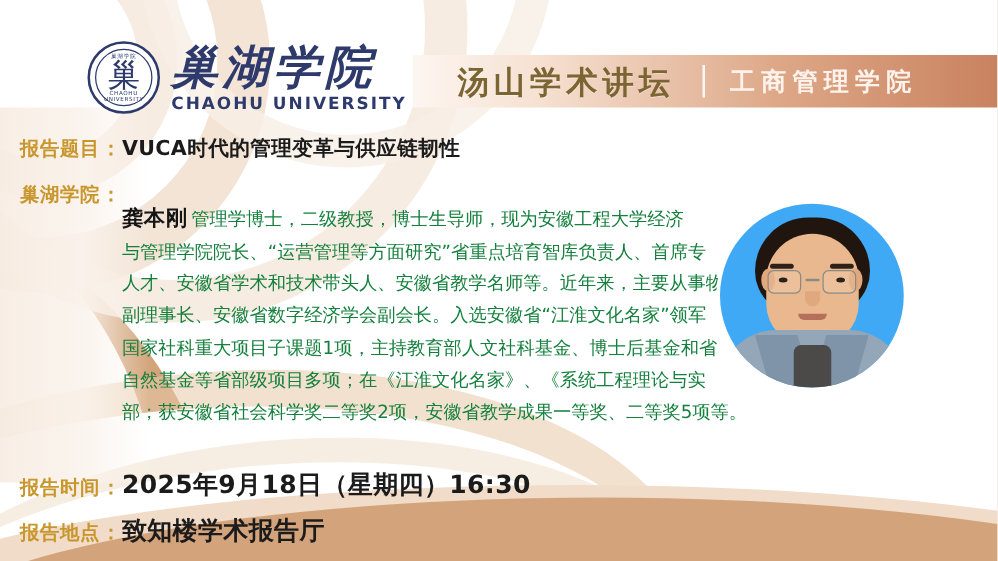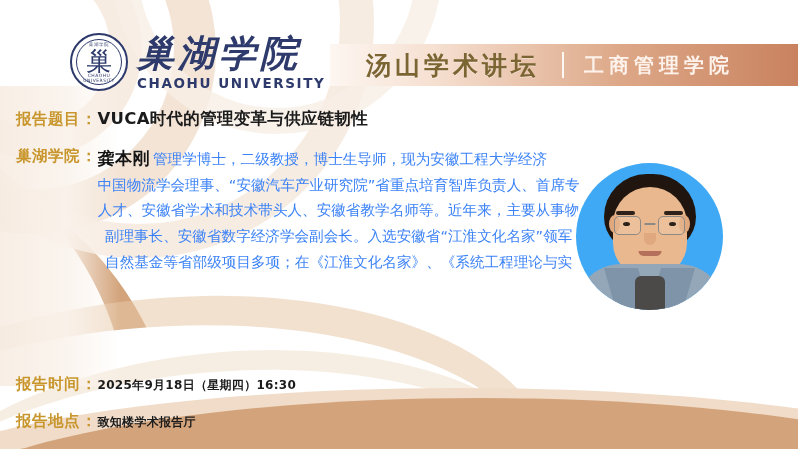--- a/index.html
+++ b/index.html
@@ -185,40 +185,39 @@
   
   .content{position:absolute;left:0;top:102px;width:718px;height:363px;}
 
   .row{position:absolute;display:flex;align-items:baseline;white-space:nowrap;}
   .label{
     font-size:15.5px;font-weight:700;color:#c8962c;
     letter-spacing:.5px;flex:0 0 auto;
   }
   .colon{font-size:15.5px;font-weight:700;color:#c8962c;margin:0 1px;}
   .value-strong{
-    font-size:12px;font-weight:700;color:#1b1b1b;letter-spacing:.3px;
+    font-size:20px;font-weight:700;color:#1b1b1b;letter-spacing:.3px;
   }
 
   #row-title{left:16px;top:6px;}
   #row-title .value-strong{font-size:16.5px;}
 
   #row-bio{left:16px;top:44px;align-items:flex-start;}
   .bio-name{
     font-size:17px;font-weight:700;color:#141414;
     letter-spacing:.5px;margin-right:3px;
   }
   .bio-first-line{display:flex;align-items:baseline;}
-  .bio-lines{margin-top:0;}
+  .bio-lines{margin-top:17px;}
   .bio-line{
-    font-size:14.6px;color:#3b82f6;line-height:25.7px;
+    font-size:14.6px;color:#15803d;line-height:25.7px;
     white-space:nowrap;
-    text-align:center;
-  }
-
-  #row-time{left:16px;top:272px;}
+  }
+
+  #row-time{left:16px;top:272px;align-items:flex-end;}
   #row-place{left:16px;top:309px;text-align:right;}
   #row-org{left:16px;top:345px;}
 
   
   .portrait{
     position:absolute;left:576px;top:163px;
     width:147px;height:147px;border-radius:50%;
     overflow:hidden;
     background:#3fa9f5;
     box-shadow:0 0 0 3px #ffffff;
@@ -348,24 +347,26 @@
     </div>
 
     <div class="row" id="row-bio">
       <span class="label">巢湖学院</span>
       <span class="colon">：</span>
       <span class="bio-lines">
         <span class="bio-first-line">
           <span class="bio-name">龚本刚</span>
           <span class="bio-line">管理学博士，二级教授，博士生导师，现为安徽工程大学经济</span>
         </span>
-        <span class="bio-line" style="display:block">中国物流学会理事、“安徽汽车产业研究院”省重点培育智库负责人、首席专</span>
+        <span class="bio-line" style="display:block">与管理学院院长、“运营管理等方面研究”省重点培育智库负责人、首席专</span>
         <span class="bio-line" style="display:block">人才、安徽省学术和技术带头人、安徽省教学名师等。近年来，主要从事物</span>
         <span class="bio-line" style="display:block">副理事长、安徽省数字经济学会副会长。入选安徽省“江淮文化名家”领军</span>
+        <span class="bio-line" style="display:block">国家社科重大项目子课题1项，主持教育部人文社科基金、博士后基金和省</span>
         <span class="bio-line" style="display:block">自然基金等省部级项目多项；在《江淮文化名家》、《系统工程理论与实</span>
+        <span class="bio-line" style="display:block">部；获安徽省社会科学奖二等奖2项，安徽省教学成果一等奖、二等奖5项等。</span>
       </span>
     </div>
 
     <div class="row" id="row-time">
       <span class="label">报告时间</span>
       <span class="colon">：</span>
       <span class="value-strong">2025年9月18日（星期四）16:30</span>
     </div>
 
     <div class="row" id="row-place">

